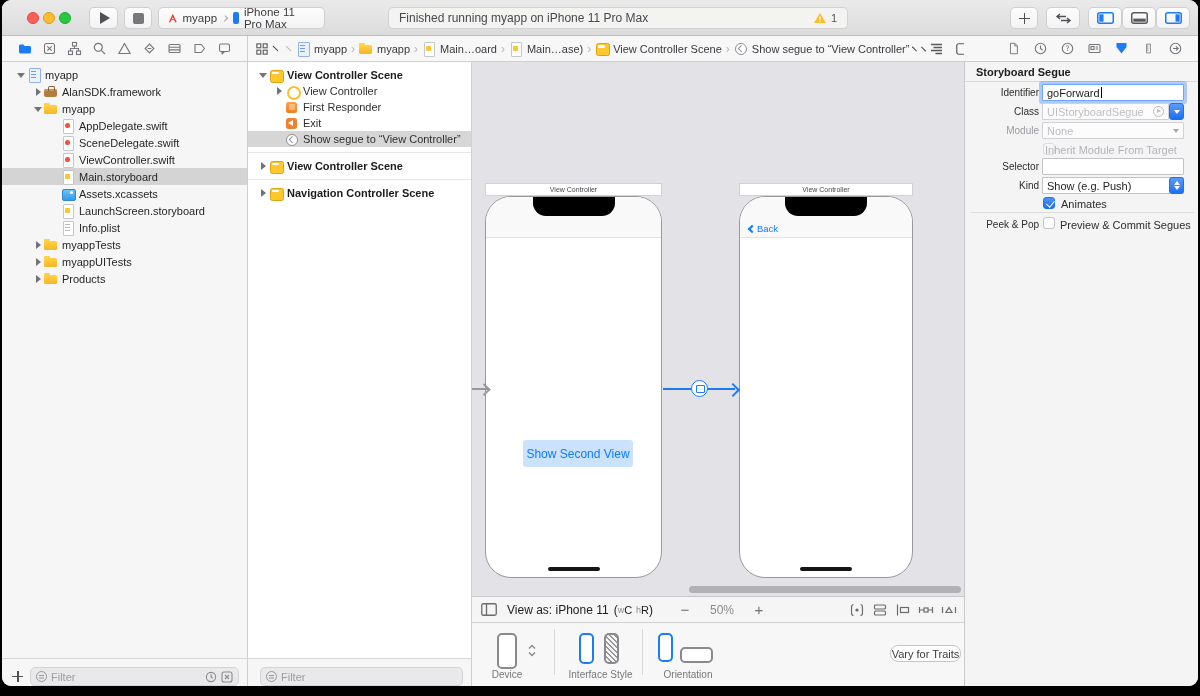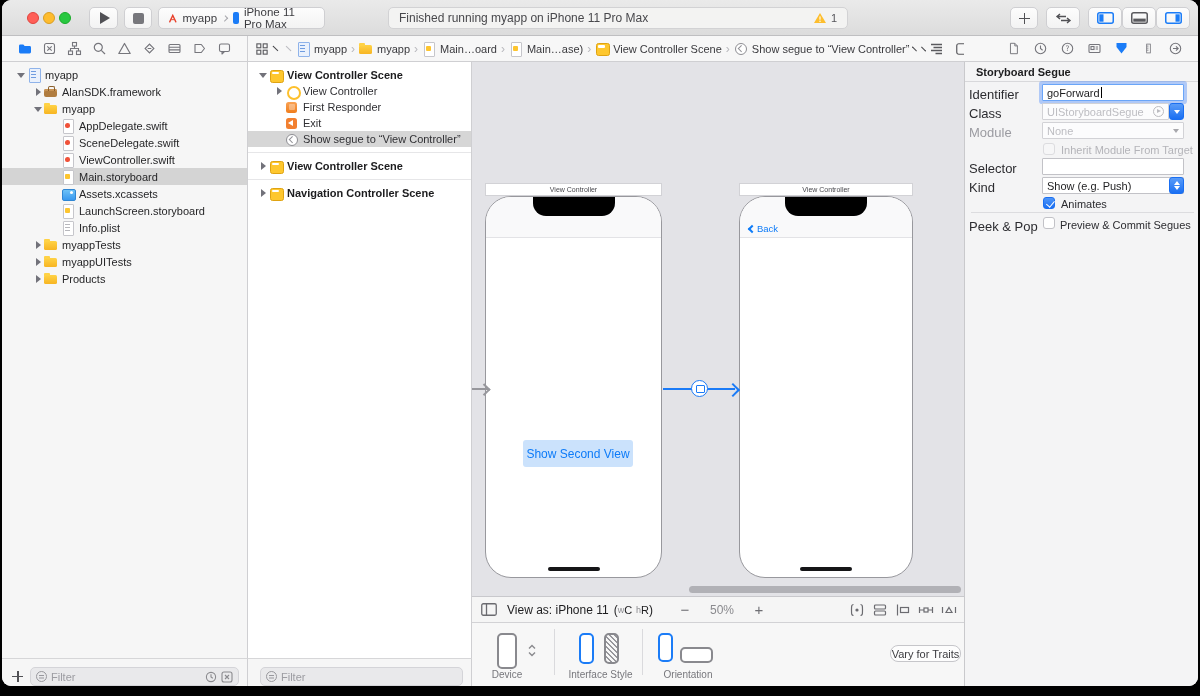--- a/index.html
+++ b/index.html
@@ -116,21 +116,21 @@
   .db-label { position:absolute; top:46px; font-size:10px; color:#77777c; text-align:center; }
   .db-div { position:absolute; top:6px; height:46px; width:1px; background:#dadadd; }
   .dev-phone { position:absolute; border:2px solid #89898e; border-radius:5px; background:#fff; }
   .dev-phone.blue { border-color:#1b7cf7; }
   .dev-phone.hatch { background:repeating-linear-gradient(45deg,#97979c 0 1px,transparent 1px 3.5px); }
   .vary-btn { position:absolute; left:418px; top:22px; width:71px; height:17px; background:#fdfdfd; border:1px solid #c6c6ca; border-radius:8px; font-size:11px; color:#3c3c40; display:flex; align-items:center; justify-content:center; }
 
   
   .inspector { position:absolute; left:962px; top:62px; width:234px; height:624px; background:#f4f4f5; border-left:1px solid #c9c9cc; }
   .insp-header { position:absolute; left:0; top:0; width:100%; height:20px; border-bottom:1px solid #d8d8db; font-size:11px; font-weight:bold; color:#1d1d1f; padding:4px 0 0 11px; }
-  .ilbl { position:absolute; width:70px; left:4px; text-align:left; font-size:13px; color:#2c2c30; }
+  .ilbl { position:absolute; width:70px; left:4px; text-align:right; font-size:10px; color:#2c2c30; }
   .ilbl.dim { color:#9b9ba1; }
   .fld { position:absolute; left:77px; width:142px; height:17px; background:#fff; border:1px solid #c2c2c7; border-radius:1px; font-size:11px; color:#1d1d1f; display:flex; align-items:center; padding:0 4px; }
   .fld.dis { color:#bdbdc2; background:#fcfcfd; border-color:#d2d2d6; }
   .fld.focus { border-color:#6aa5f8; box-shadow:0 0 0 3px rgba(82,140,250,.42); }
   .caret { width:1px; height:11px; background:#000; margin-left:1px; }
   .jumpcirc { width:11px; height:11px; border:1px solid #bcbcc1; border-radius:50%; position:relative; margin-left:auto; flex:none; }
   .jumpcirc::after { content:""; position:absolute; left:3.2px; top:2.2px; border-top:2.5px solid transparent; border-bottom:2.5px solid transparent; border-left:4px solid #bcbcc1; }
   .ddchev { margin-left:auto; width:0; height:0; border-left:3.5px solid transparent; border-right:3.5px solid transparent; border-top:4px solid #a8a8ad; }
   .cap { position:absolute; left:204px; width:15px; height:17px; background:linear-gradient(#5a9cf8,#1a6ff2); border:1px solid #1a6ff2; border-radius:3px; }
   .cap .up { position:absolute; left:4px; top:3px; width:0; height:0; border-left:3.2px solid transparent; border-right:3.2px solid transparent; border-bottom:4px solid #fff; }
@@ -625,21 +625,21 @@
         <span class="dn" style="top:6px"></span>
       </span>
 
     <label class="ilbl dim" style="top:63px">Module</label>
     <div class="fld dis" style="top:60px">
         <span>None</span>
         <span class="ddchev"></span>
       </div>
 
     <span class="chk dis" style="left:78px;top:81px"></span>
-    <span class="chklbl dim" style="left:96px;top:82px">Inherit Module From Target</span>
+    <span class="chklbl dim" style="left:80px;top:82px">Inherit Module From Target</span>
 
     <label class="ilbl" style="top:99px">Selector</label>
     <div class="fld" style="top:96px"></div>
 
     <label class="ilbl" style="top:118px">Kind</label>
     <div class="fld" style="top:115px">
         <span>Show (e.g. Push)</span>
       </div>
     <span class="cap" style="top:115px">
         <span class="up"></span>

